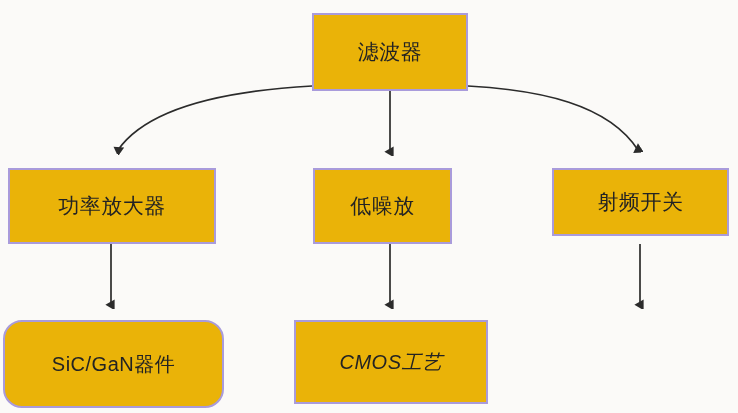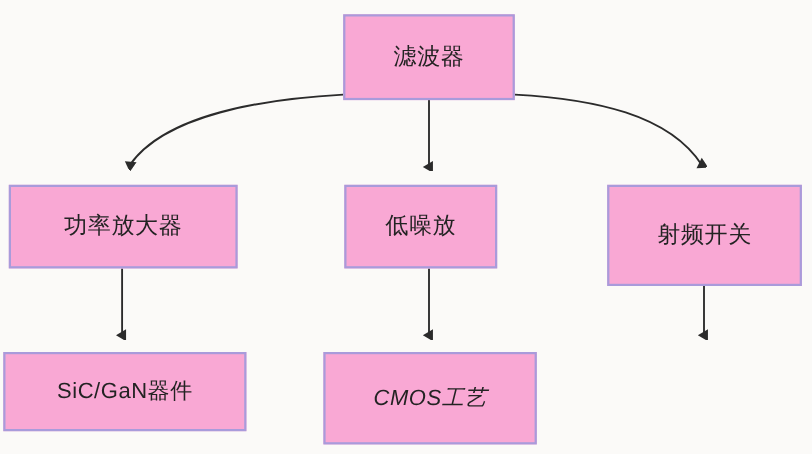--- a/index.html
+++ b/index.html
@@ -24,21 +24,21 @@
     position: absolute;
     left: 0;
     top: 0;
     width: 738px;
     height: 413px;
     pointer-events: none;
   }
   .node {
     position: absolute;
     box-sizing: border-box;
-    background: #f9a8d4;
+    background: #eab308;
     border: 2px solid #a99bdb;
     display: flex;
     align-items: center;
     justify-content: center;
     color: #232323;
     letter-spacing: 0.5px;
     z-index: 2;
   }
   .node-label {
     display: block;
@@ -64,31 +64,32 @@
   #node-lna {
     left: 313px;
     top: 168px;
     width: 139px;
     height: 76px;
   }
   #node-rfsw {
     left: 552px;
     top: 168px;
     width: 177px;
-    height: 92px;
+    height: 68px;
   }
   #node-pa .node-label,
   #node-lna .node-label,
   #node-rfsw .node-label { font-size: 21px; }
   
   #node-sic {
     left: 3px;
     top: 320px;
     width: 221px;
-    height: 72px;
+    height: 88px;
+    border-radius: 19px;
   }
   #node-cmos {
     left: 294px;
     top: 320px;
     width: 194px;
     height: 84px;
     font-style: italic;
   }
   #node-soi {
     left: 555px;

